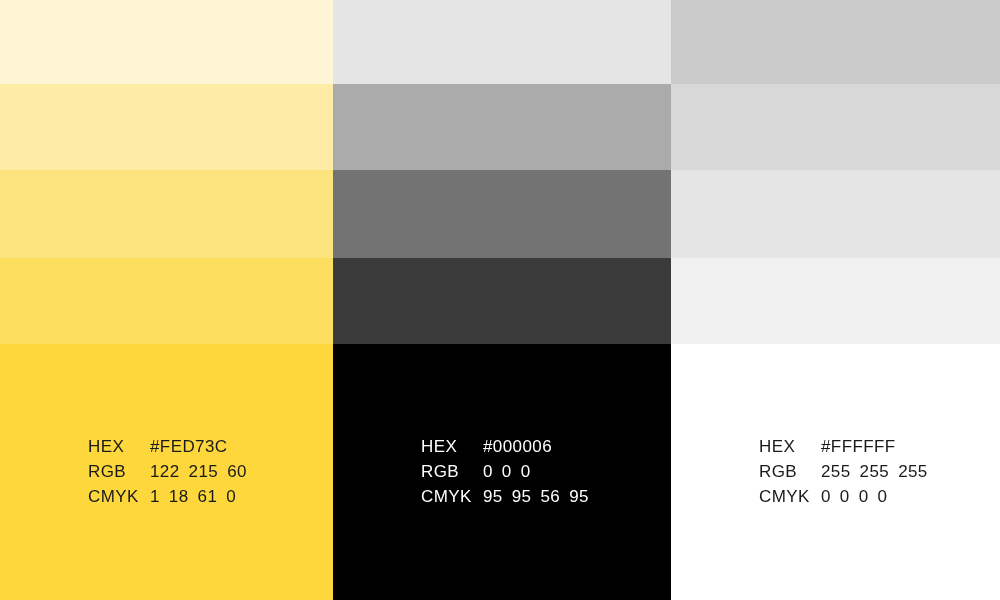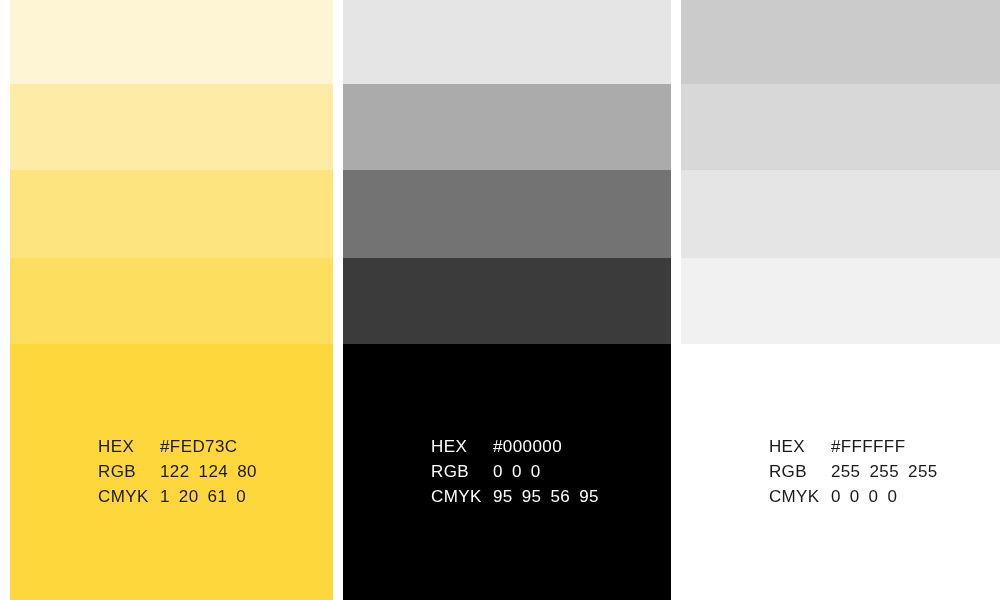--- a/index.html
+++ b/index.html
@@ -20,21 +20,20 @@
     height: 600px;
     display: flex;
     flex-direction: row;
   }
 
   .swatch-column {
     position: relative;
     height: 600px;
     display: flex;
     flex-direction: column;
-    margin-left: 10px;
   }
 
   
   .swatch-column.col-0 { width: 333px; }
   .swatch-column.col-1 { width: 338px; }
   .swatch-column.col-2 { width: 329px; }
 
   
   .tint-band { width: 100%; }
   .tint-band.band-0 { height: 84px; }
@@ -82,35 +81,35 @@
     <div class="swatch-column col-0">
       <div class="tint-band band-0" style="background: rgb(253, 245, 211);"></div>
       <div class="tint-band band-1" style="background: rgb(253, 235, 166);"></div>
       <div class="tint-band band-2" style="background: rgb(254, 228, 126);"></div>
       <div class="tint-band band-3" style="background: rgb(254, 222, 94);"></div>
       <div class="base-swatch" style="background: rgb(254, 215, 60);">
         <div class="spec-table" style="color: rgb(26, 26, 26);">
           <div class="spec-label">HEX</div>
           <div class="spec-value">#FED73C</div>
           <div class="spec-label">RGB</div>
-          <div class="spec-value"><span class="num">122</span><span class="num">124</span><span class="num">80</span></div>
+          <div class="spec-value"><span class="num">122</span><span class="num">215</span><span class="num">60</span></div>
           <div class="spec-label">CMYK</div>
-          <div class="spec-value"><span class="num">1</span><span class="num">20</span><span class="num">61</span><span class="num">0</span></div>
+          <div class="spec-value"><span class="num">1</span><span class="num">18</span><span class="num">61</span><span class="num">0</span></div>
         </div>
       </div>
     </div>
     <div class="swatch-column col-1">
       <div class="tint-band band-0" style="background: rgb(229, 229, 230);"></div>
       <div class="tint-band band-1" style="background: rgb(171, 171, 171);"></div>
       <div class="tint-band band-2" style="background: rgb(115, 115, 115);"></div>
       <div class="tint-band band-3" style="background: rgb(59, 59, 59);"></div>
       <div class="base-swatch" style="background: rgb(0, 0, 0);">
         <div class="spec-table" style="color: rgb(255, 255, 255);">
           <div class="spec-label">HEX</div>
-          <div class="spec-value">#000000</div>
+          <div class="spec-value">#000006</div>
           <div class="spec-label">RGB</div>
           <div class="spec-value"><span class="num">0</span><span class="num">0</span><span class="num">0</span></div>
           <div class="spec-label">CMYK</div>
           <div class="spec-value"><span class="num">95</span><span class="num">95</span><span class="num">56</span><span class="num">95</span></div>
         </div>
       </div>
     </div>
     <div class="swatch-column col-2">
       <div class="tint-band band-0" style="background: rgb(203, 203, 203);"></div>
       <div class="tint-band band-1" style="background: rgb(216, 216, 216);"></div>

